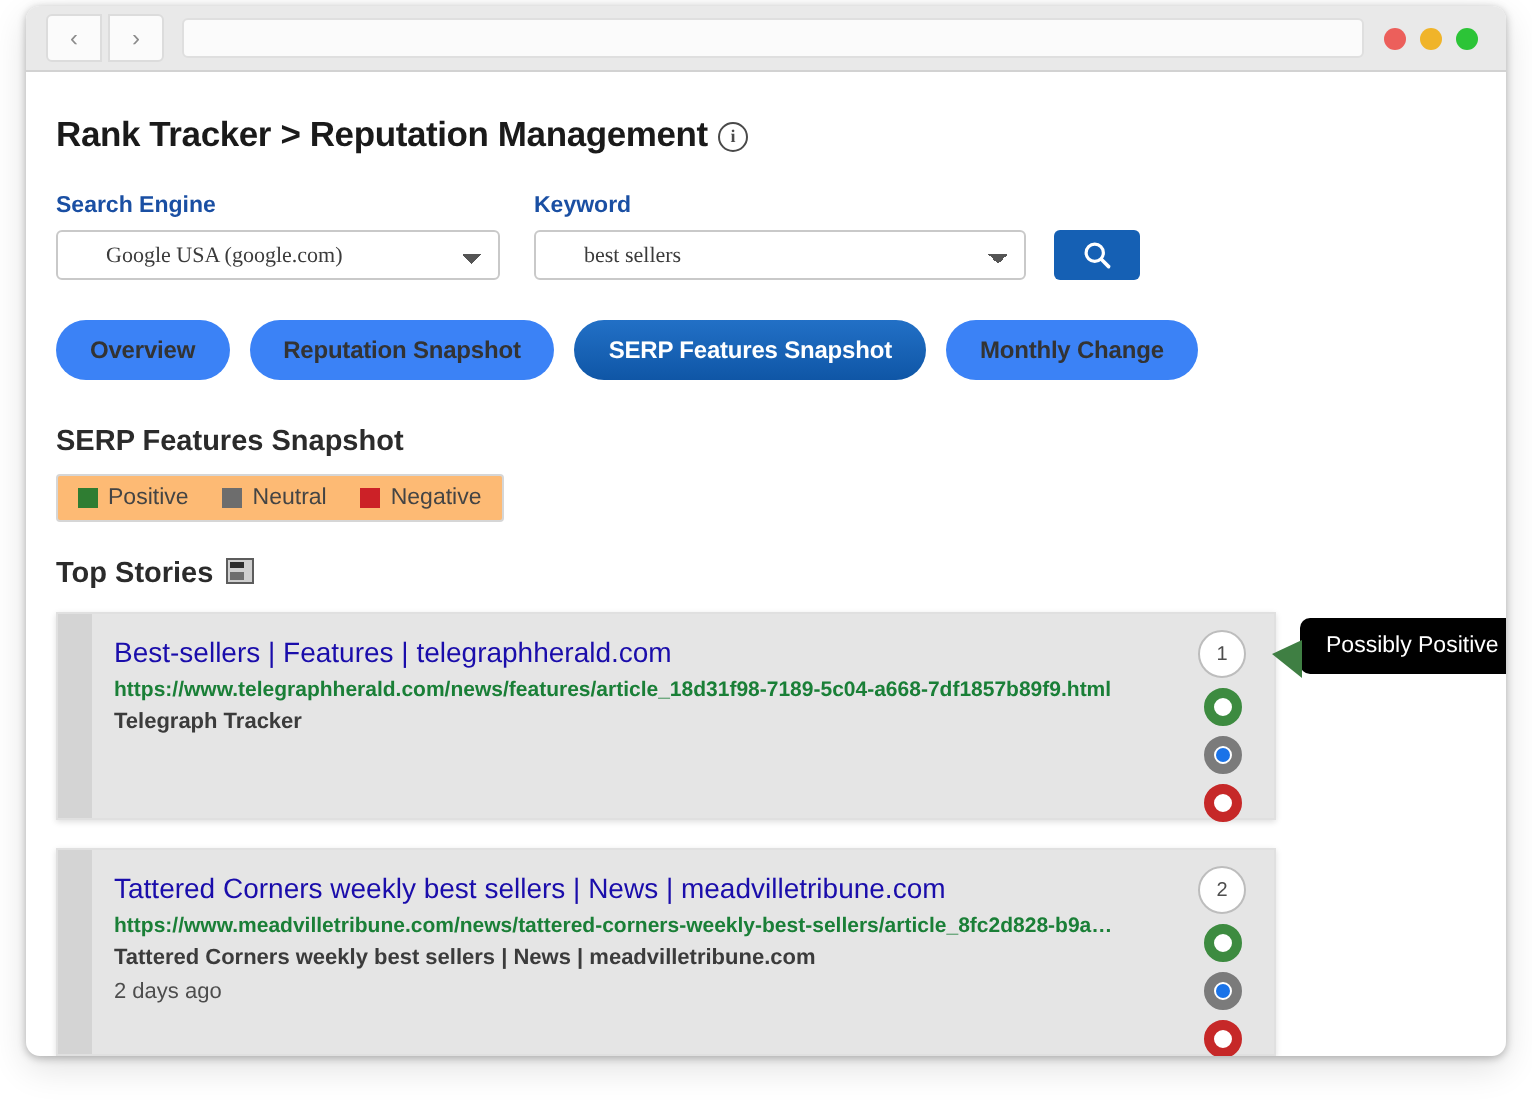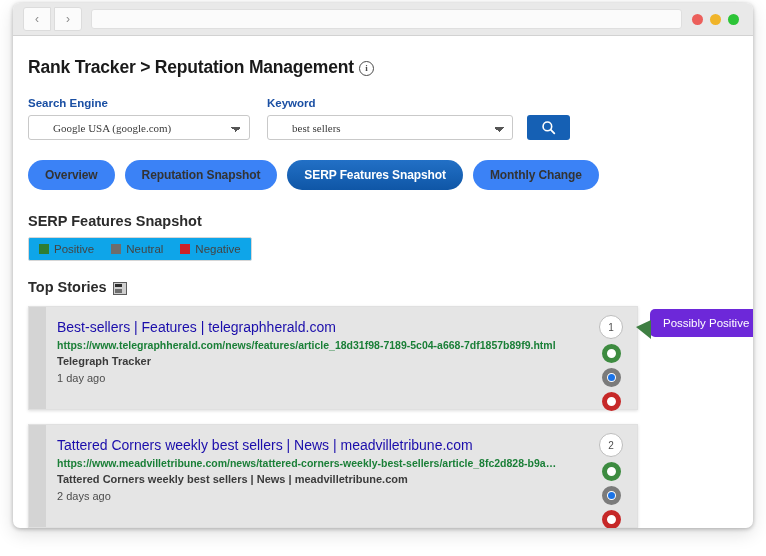--- a/index.html
+++ b/index.html
@@ -189,41 +189,41 @@
     color: #2b2b2b;
   }
   .legend {
     margin-top: 8px;
     display: inline-flex;
     align-items: flex-end;
     gap: 17px;
     border: 1px solid #d6d6d6;
     border-radius: 2px;
     padding: 5px 10px;
-    background: #0ea5e9;
+    background: #fdba74;
   }
   .legend-item {
     display: flex;
     align-items: center;
     gap: 5px;
     font-size: 11.5px;
     color: #444444;
   }
   .swatch { width: 10px; height: 10px; display: inline-block; }
   .swatch.positive { background: #2f7d32; }
   .swatch.neutral  { background: #6d6d6d; }
   .swatch.negative { background: #cc2127; }
 
   .stories-title {
     margin-top: 18px;
     font-size: 14.5px;
     font-weight: bold;
     color: #2b2b2b;
     display: flex;
-    align-items: flex-end;
+    align-items: flex-start;
     gap: 6px;
   }
   .news-icon {
     width: 14px; height: 13px;
     border: 1.5px solid #5c5c5c;
     background: #cfcfcf;
     position: relative;
     box-sizing: border-box;
     display: inline-block;
   }
@@ -328,21 +328,21 @@
     width: 7px; height: 7px;
     border-radius: 50%;
     background: #1a73e8;
   }
 
   
   .tooltip {
     position: absolute;
     left: 637px;
     top: 306px;
-    background: #6d28d9;
+    background: #000000;
     color: #ffffff;
     font-size: 11.5px;
     border-radius: 5px;
     padding: 8px 13px;
     white-space: nowrap;
     z-index: 20;
   }
   .tooltip::before {
     content: "";
     position: absolute;
@@ -439,21 +439,20 @@
       </div>
 
       <div class="cards">
 
         <div class="story-card">
           <div class="card-stripe"></div>
           <div class="card-body">
             <a class="story-title" href="#">Best-sellers | Features | telegraphherald.com</a>
             <div class="story-url">https://www.telegraphherald.com/news/features/article_18d31f98-7189-5c04-a668-7df1857b89f9.html</div>
             <div class="story-source">Telegraph Tracker</div>
-            <div class="story-date">1 day ago</div>
           </div>
           <div class="markers">
             <div class="rank-badge">1</div>
             <div class="ring pos"></div>
             <div class="ring neu">
               <span class="inner-dot"></span>
             </div>
             <div class="ring neg"></div>
           </div>
         </div>

